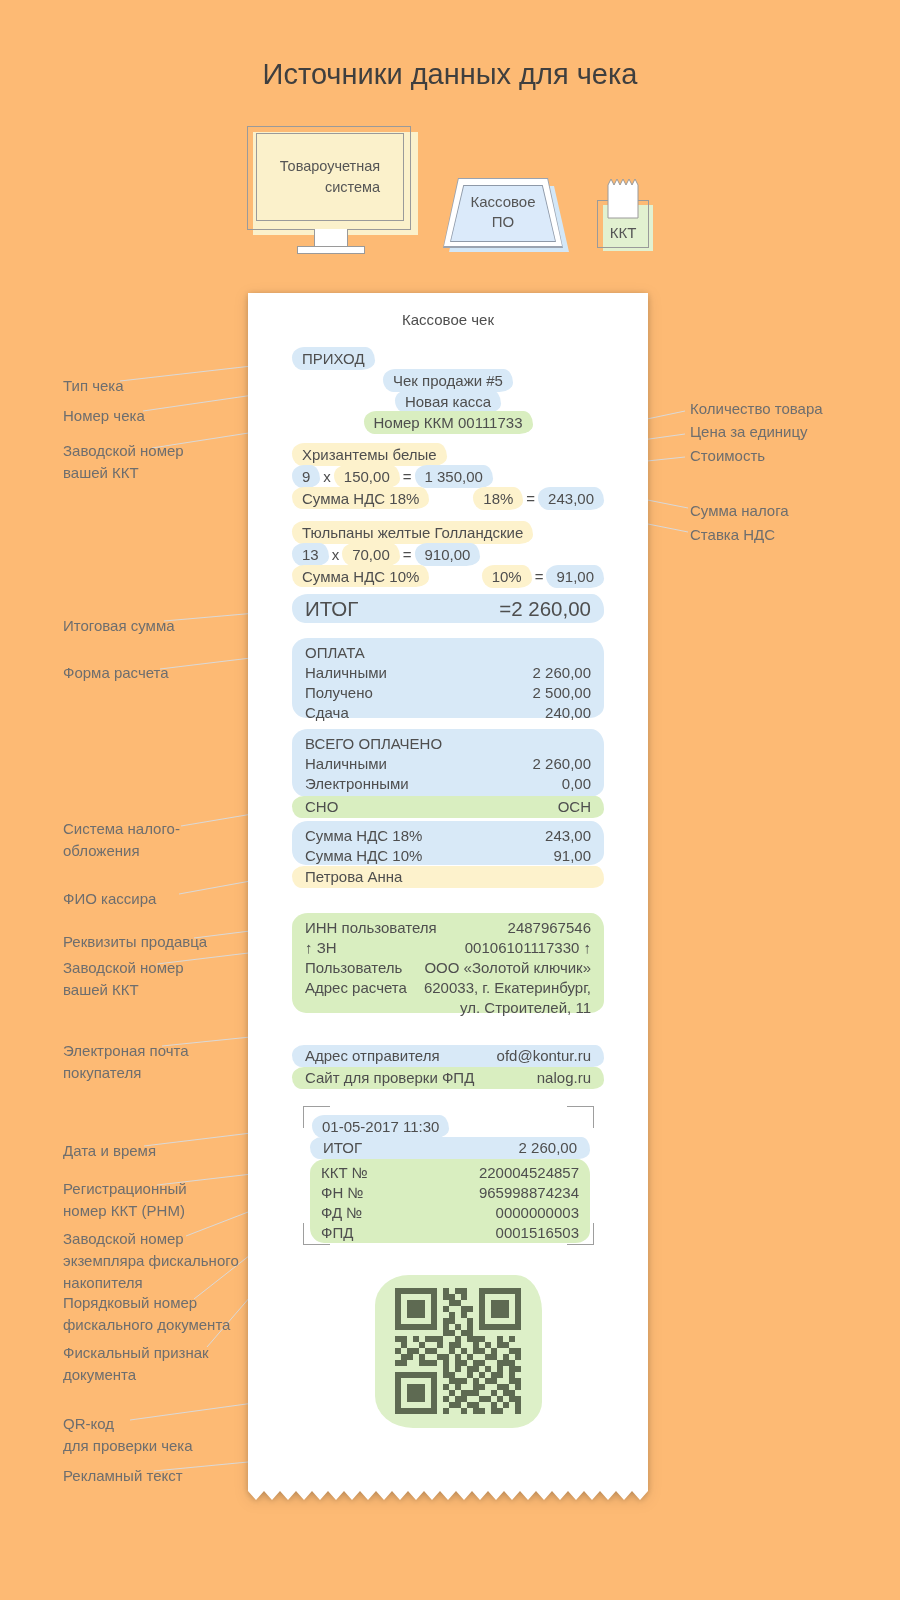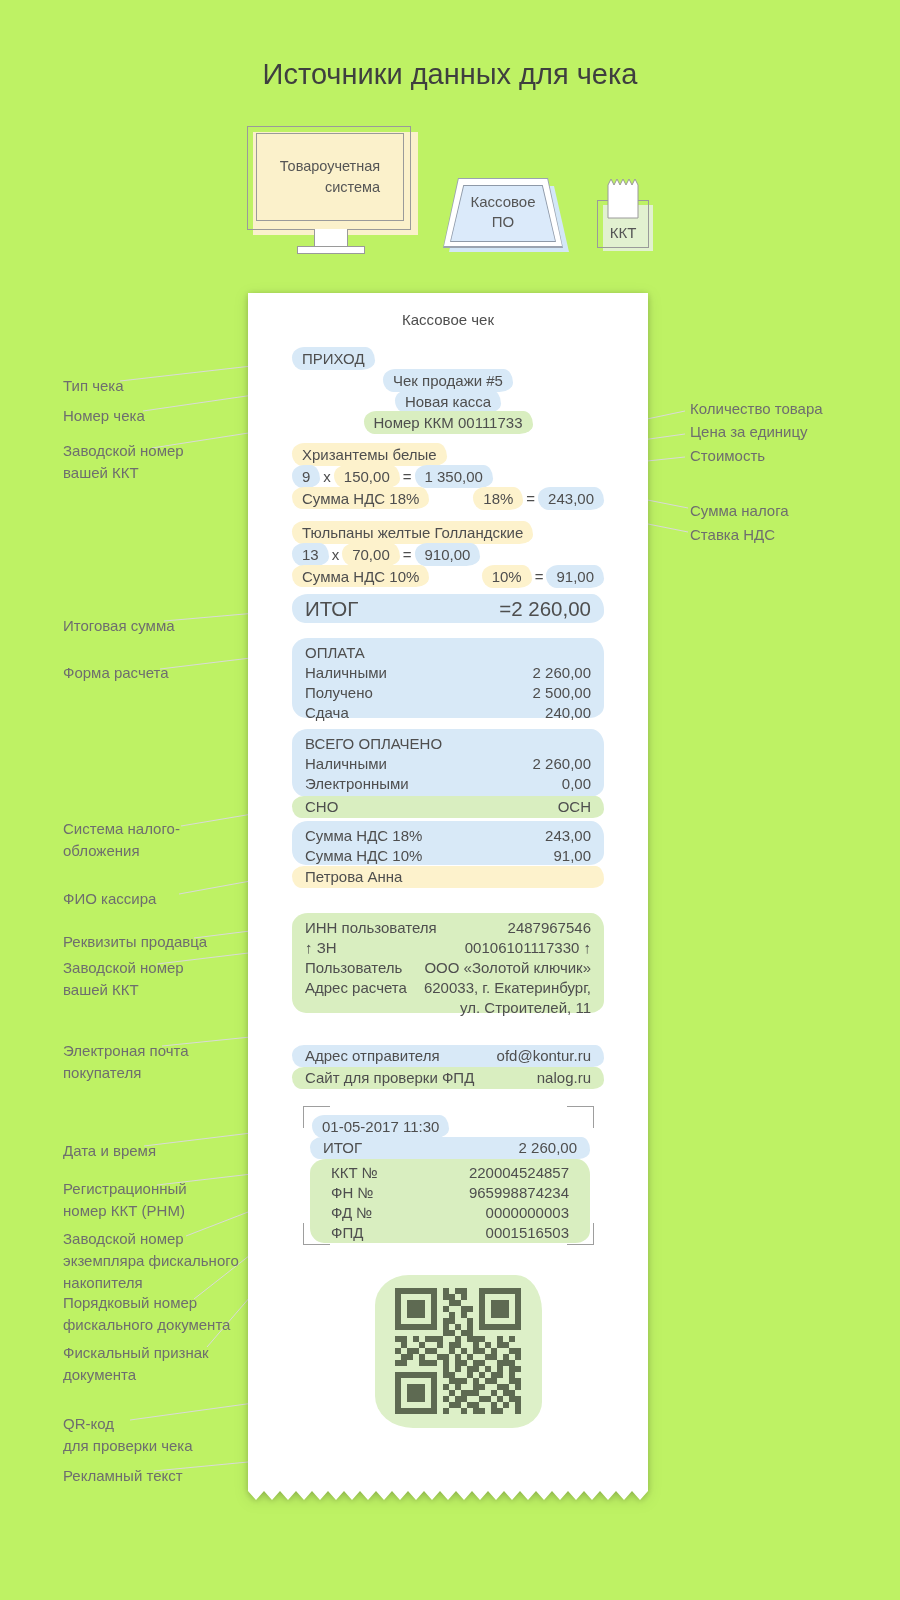--- a/index.html
+++ b/index.html
@@ -1,16 +1,16 @@
 <!DOCTYPE html>
 <html lang="ru"><head>
 <meta charset="utf-8">
 <style>
   html,body{margin:0;padding:0;background:#fff;}
-  .canvas{position:relative;width:900px;height:1600px;background:#bef264;overflow:hidden;
+  .canvas{position:relative;width:900px;height:1600px;background:#fdba74;overflow:hidden;
           font-family:"Liberation Sans","DejaVu Sans",sans-serif;color:#4e4e4e;}
   .title{position:absolute;left:0;top:58px;width:900px;text-align:center;
          font-size:29px;color:#3f3f3f;}
   
   .abs{position:absolute;}
   .m-shadow{left:253px;top:132px;width:165px;height:103px;background:#fbf1cb;}
   .m-outer{left:247px;top:126px;width:162px;height:102px;border:1.5px solid #9a9a9a;}
   .m-inner{left:256px;top:133px;width:146px;height:86px;border:1px solid #9a9a9a;
            display:flex;align-items:center;justify-content:center;text-align:right;
            font-size:14.5px;color:#555;line-height:21px;white-space:pre-line;}
@@ -292,21 +292,21 @@
     <div class="bracket bl" style="left:55px;top:930px"></div>
     <div class="bracket br" style="left:319px;top:930px"></div>
 
     <div class="r" style="top:822px;left:64px">
       <span class="hl b">01-05-2017 11:30</span>
     </div>
     <div class="wrow b" style="top:844px;left:62px;right:58px">
       <span>ИТОГ</span>
       <span>2 260,00</span>
     </div>
-    <div class="wblock g" style="top:866px;left:62px;right:58px;height:84px;padding:4px 21px">
+    <div class="wblock g" style="top:866px;left:62px;right:58px;height:84px;padding:4px 11px">
       <div class="row">
           <span>ККТ №</span>
           <span>220004524857</span>
         </div>
       <div class="row">
           <span>ФН №</span>
           <span>965998874234</span>
         </div>
       <div class="row">
           <span>ФД №</span>

